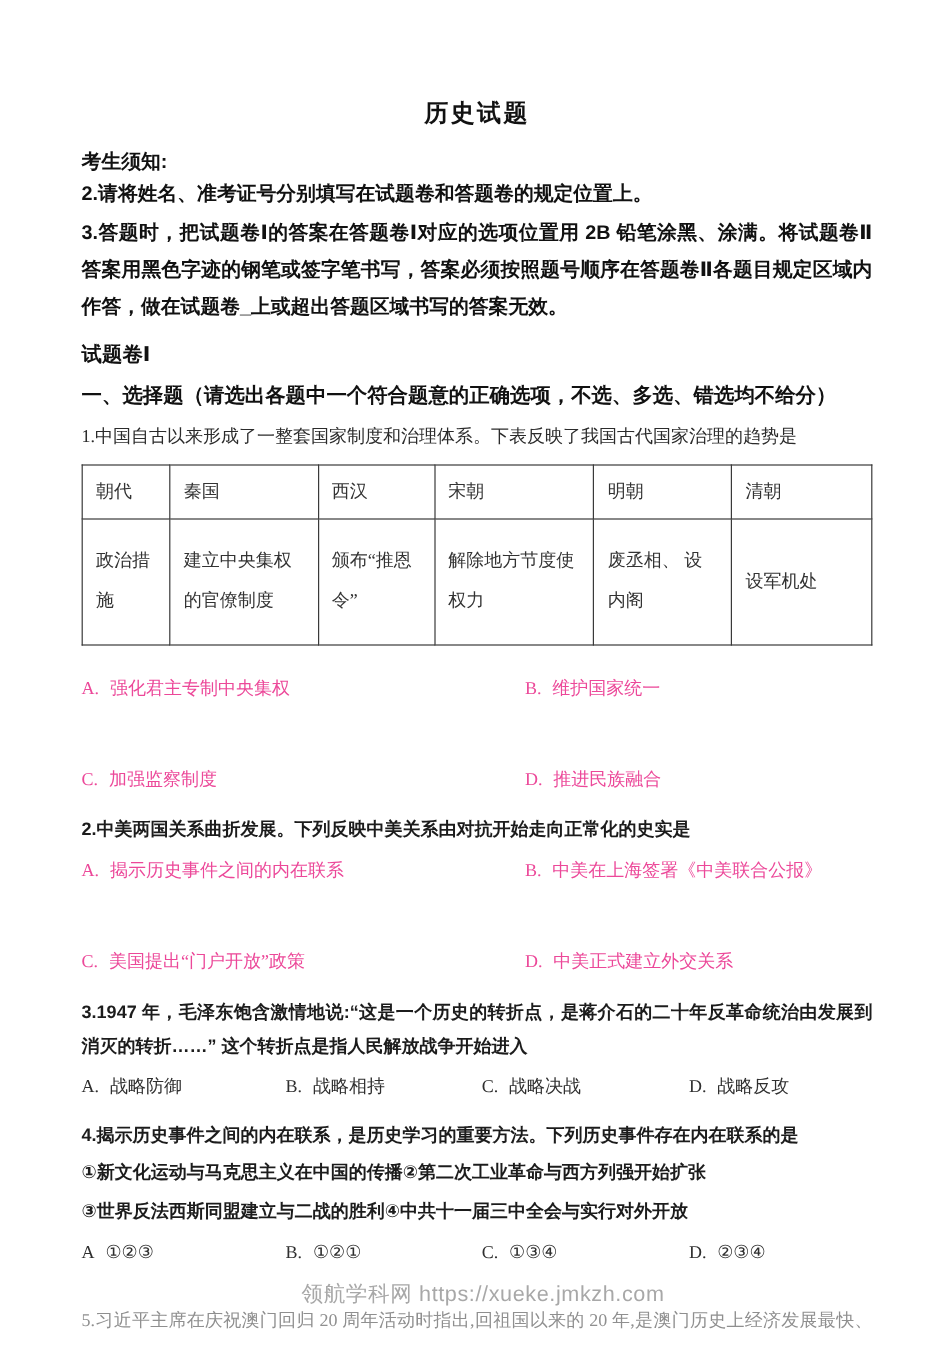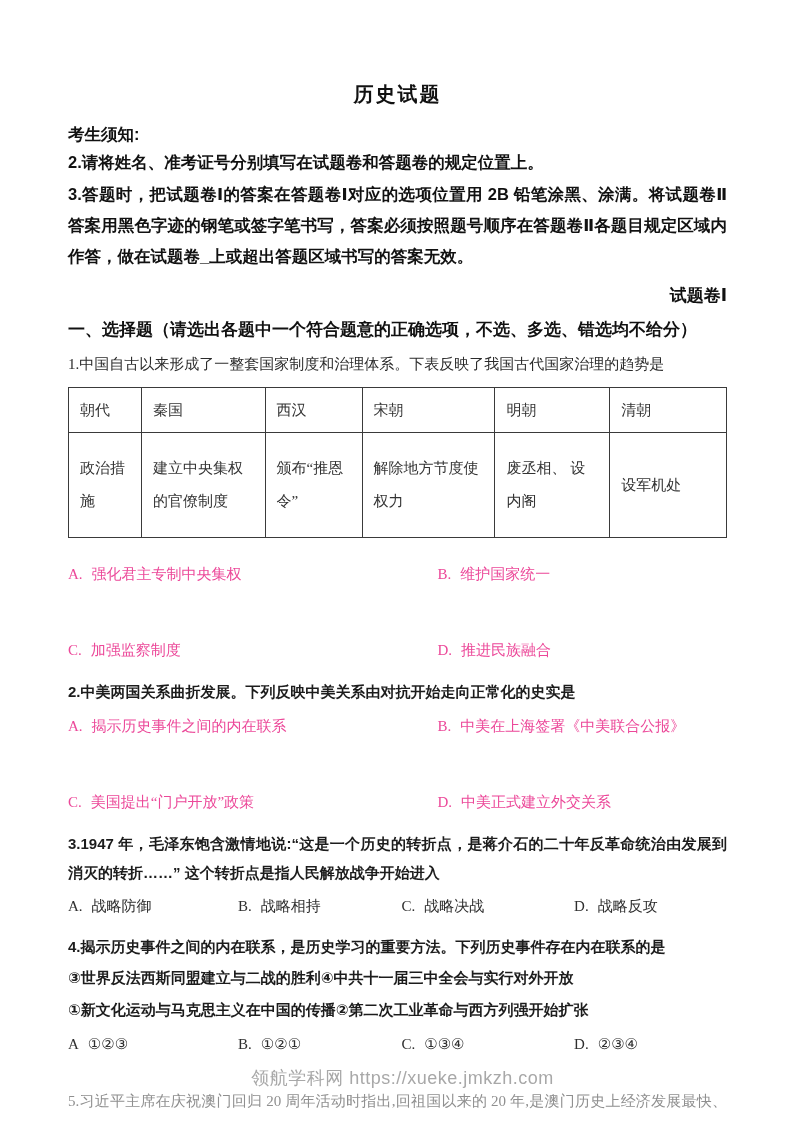--- a/index.html
+++ b/index.html
@@ -42,21 +42,21 @@
     font-family: "Liberation Sans", "DejaVu Sans", sans-serif;
     font-weight: bold;
     font-size: 16.5px;
     color: #111;
     line-height: 31px;
     text-align: justify;
     margin-top: 1px;
   }
 
   .section-title {
-    text-align: right;
+    text-align: left;
     font-family: "Liberation Sans", "DejaVu Sans", sans-serif;
     font-weight: bold;
     font-size: 17px;
     color: #111;
     margin-top: 12px;
   }
   .part-title {
     font-family: "Liberation Sans", "DejaVu Sans", sans-serif;
     font-weight: bold;
     font-size: 17px;
@@ -195,22 +195,22 @@
 
   <div class="stem bold">3.1947 年，毛泽东饱含激情地说:“这是一个历史的转折点，是蒋介石的二十年反革命统治由发展到消灭的转折……” 这个转折点是指人民解放战争开始进入</div>
   <div class="options-4col">
     <div class="opt"><span class="opt-label">A.</span><span>战略防御</span></div>
     <div class="opt"><span class="opt-label">B.</span><span>战略相持</span></div>
     <div class="opt"><span class="opt-label">C.</span><span>战略决战</span></div>
     <div class="opt"><span class="opt-label">D.</span><span>战略反攻</span></div>
   </div>
 
   <div class="stem bold">4.揭示历史事件之间的内在联系，是历史学习的重要方法。下列历史事件存在内在联系的是</div>
+  <div class="subline">①新文化运动与马克思主义在中国的传播②第二次工业革命与西方列强开始扩张</div>
   <div class="subline">③世界反法西斯同盟建立与二战的胜利④中共十一届三中全会与实行对外开放</div>
-  <div class="subline">①新文化运动与马克思主义在中国的传播②第二次工业革命与西方列强开始扩张</div>
   <div class="options-4col">
     <div class="opt"><span class="opt-label">A</span><span>①②③</span></div>
     <div class="opt"><span class="opt-label">B.</span><span>①②①</span></div>
     <div class="opt"><span class="opt-label">C.</span><span>①③④</span></div>
     <div class="opt"><span class="opt-label">D.</span><span>②③④</span></div>
   </div>
 
   <div class="stem faded" style="margin-top: 26px;">5.习近平主席在庆祝澳门回归 20 周年活动时指出,回祖国以来的 20 年,是澳门历史上经济发展最快、民生改</div>
 
 </div>

